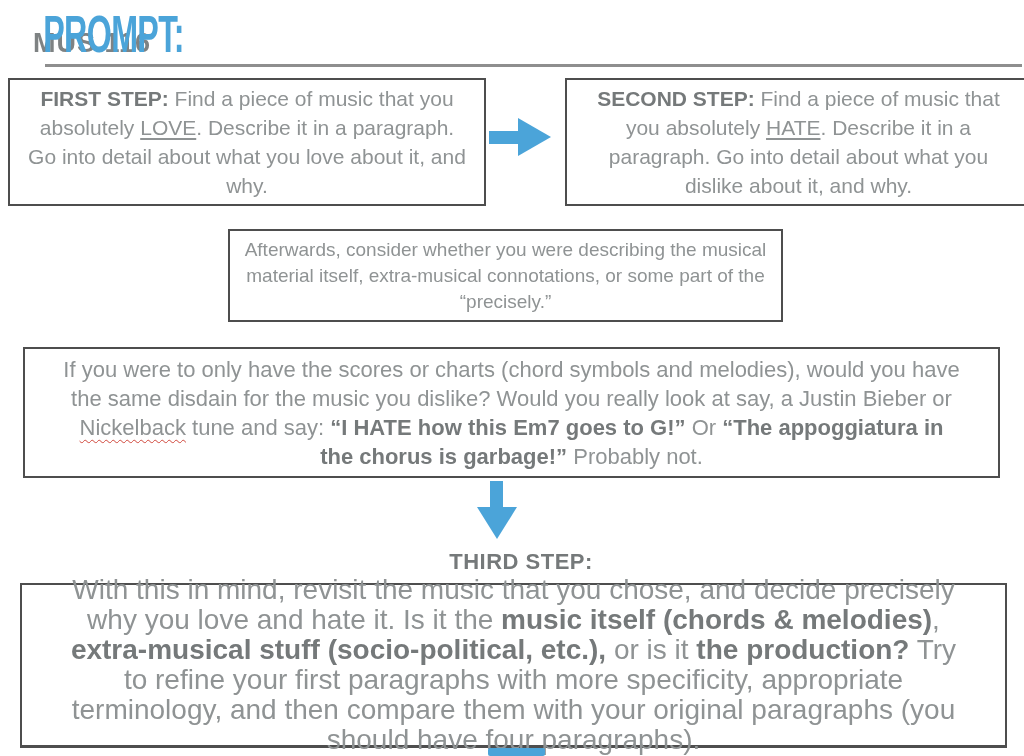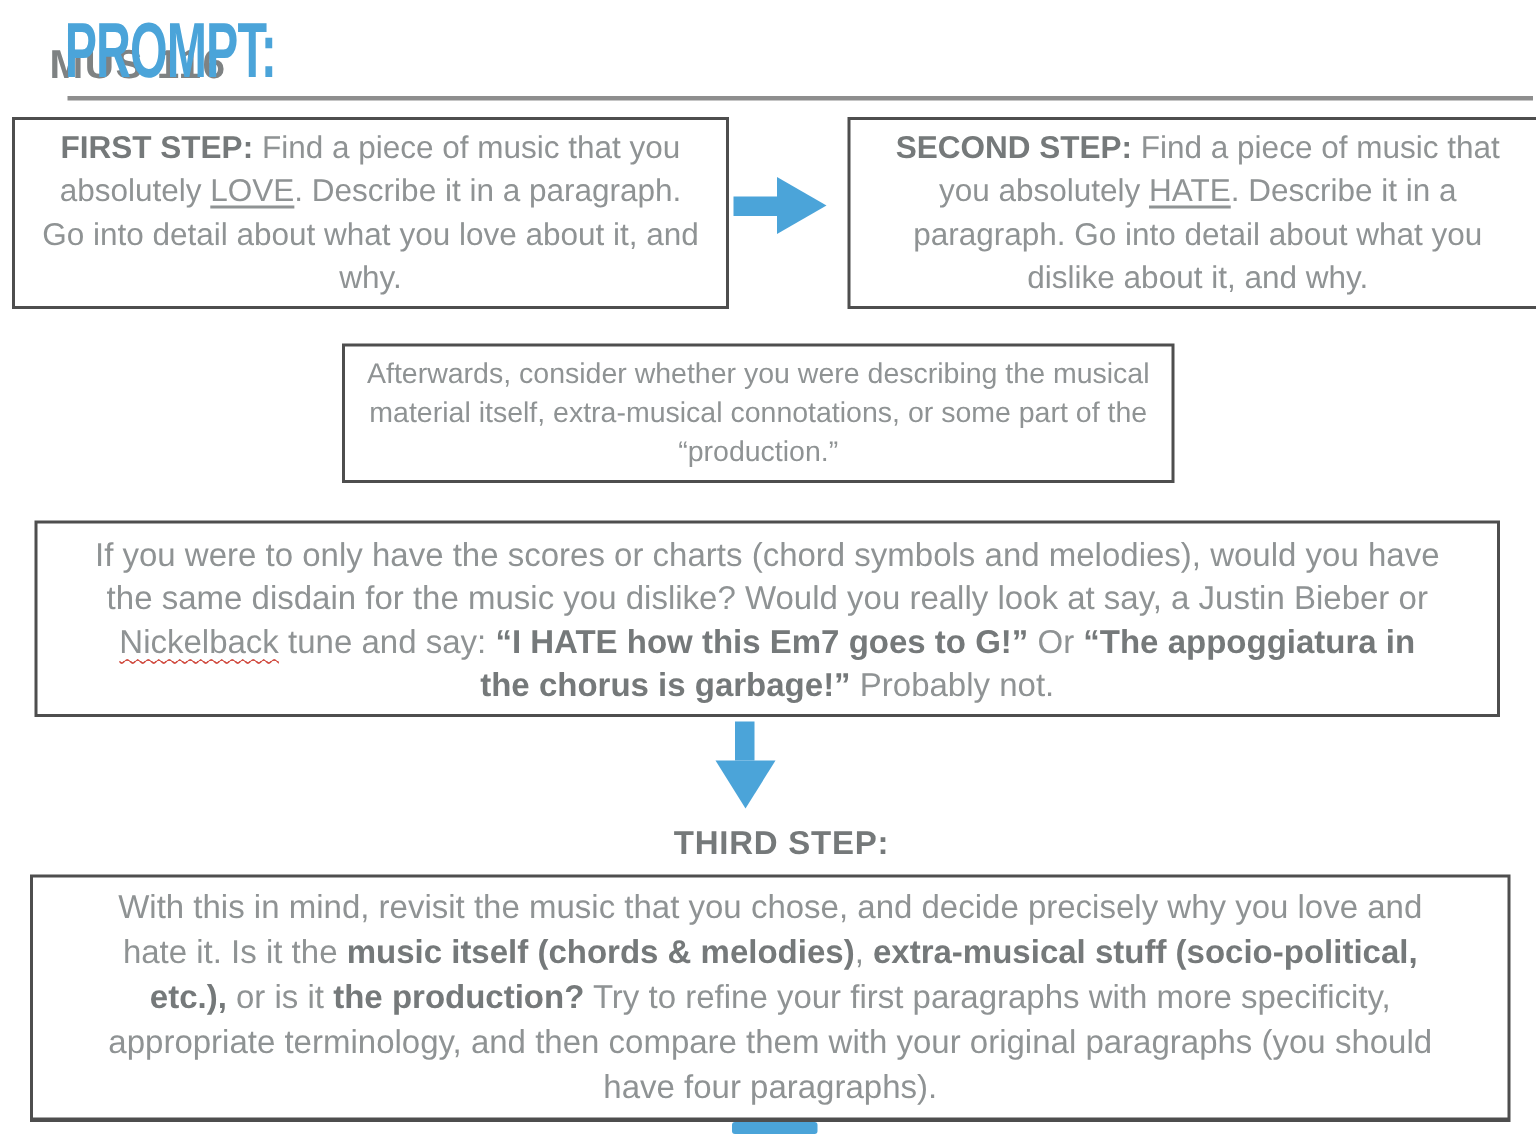--- a/index.html
+++ b/index.html
@@ -20,21 +20,21 @@
   .box{
     position:absolute;border:2px solid #4E4E4E;background:#ffffff;
     display:flex;align-items:center;justify-content:center;
     text-align:center;color:#8F9394;
   }
   .box .txt{width:100%;padding:0 14px;}
   #box-first   {left:8px;  top:78px; width:474px;height:124px;font-size:21px;line-height:29px;}
   #box-second  {left:553px;top:78px; width:463px;height:124px;font-size:21px;line-height:29px;margin-left:12px;}
   #box-aside   {left:228px;top:229px;width:551px;height:89px; font-size:19px;line-height:26px;}
   #box-challenge{left:23px;top:347px;width:973px;height:127px;font-size:22px;line-height:29px;}
-  #box-third   {left:20px; top:583px;width:983px;height:160px;font-size:22px;line-height:30px;border-bottom-width:3px;}
+  #box-third   {left:20px; top:583px;width:983px;height:160px;font-size:28px;line-height:30px;border-bottom-width:3px;}
   #box-challenge .txt,#box-third .txt{padding:0 36px;}
   span.b{font-weight:bold;color:#75797A;}
   span.u{text-decoration:underline;text-underline-offset:3px;text-decoration-thickness:2px;}
   span.sq{
     text-decoration:underline wavy #D0483C;text-decoration-thickness:1px;
     text-underline-offset:4px;
   }
   .third-heading{
     position:absolute;left:0;right:0;top:549px;text-align:center;
     font-size:22px;font-weight:bold;color:#75797A;letter-spacing:.5px;padding-left:18px;
@@ -68,21 +68,21 @@
   <div>
     <div class="ar-stem"></div>
     <div class="ar-head"></div>
   </div>
 
   <div class="box" id="box-second">
     <div class="txt"><span class="b">SECOND STEP: </span><span>Find a piece of music that you absolutely </span><span class="u">HATE</span><span>. Describe it in a paragraph. Go into detail about what you dislike about it, and why.</span></div>
   </div>
 
   <div class="box" id="box-aside">
-    <div class="txt">Afterwards, consider whether you were describing the musical material itself, extra-musical connotations, or some part of the “production.”</div>
+    <div class="txt">Afterwards, consider whether you were describing the musical material itself, extra-musical connotations, or some part of the “precisely.”</div>
   </div>
 
   <div class="box" id="box-challenge">
     <div class="txt"><span>If you were to only have the scores or charts (chord symbols and melodies), would you have the same disdain for the music you dislike? Would you really look at say, a Justin Bieber or </span><span class="sq">Nickelback</span><span> tune and say: </span><span class="b">“I HATE how this Em7 goes to G!”</span><span> Or </span><span class="b">“The appoggiatura in the chorus is garbage!”</span><span> Probably not.</span></div>
   </div>
 
   <div>
     <div class="ad-stem"></div>
     <div class="ad-head"></div>
   </div>

